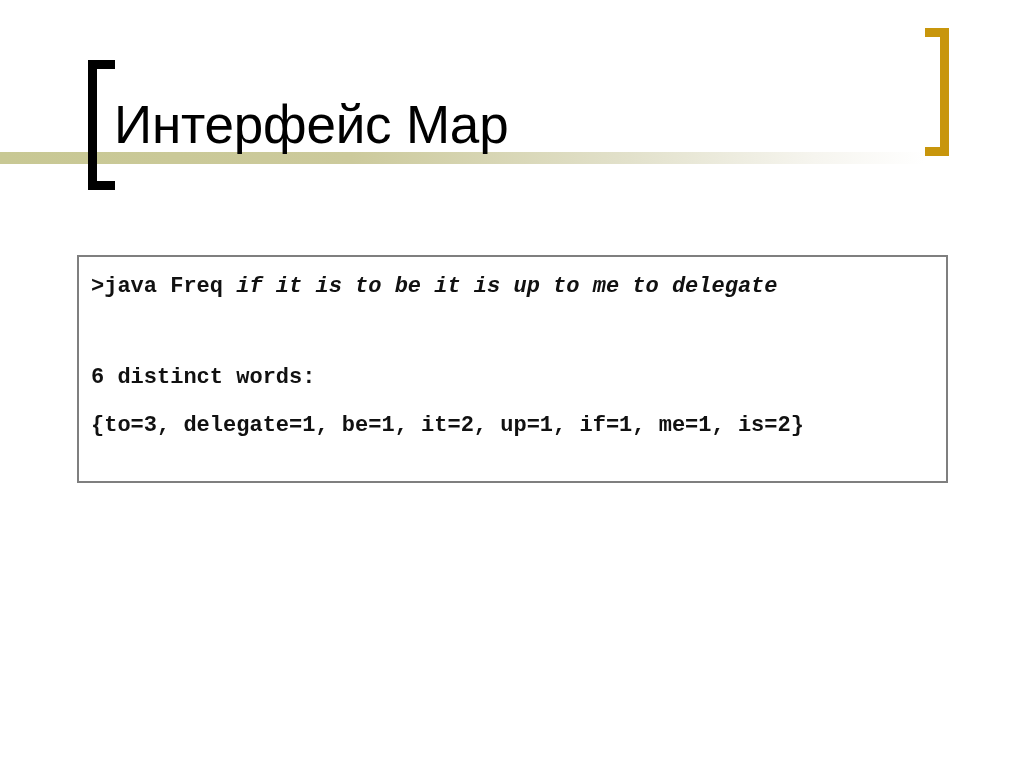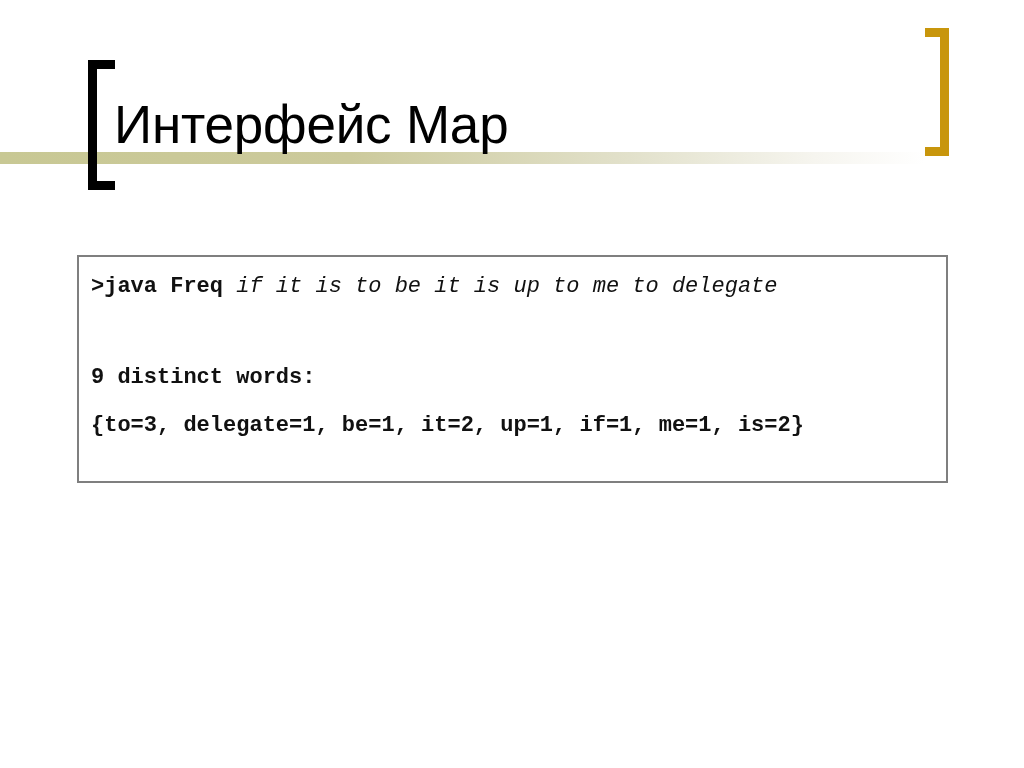--- a/index.html
+++ b/index.html
@@ -102,21 +102,21 @@
   .code-line.bold {
     font-weight: 700;
   }
 
   .code-line.regular {
     font-weight: 700;
   }
 
   .code-line .arg {
     font-style: italic;
-    font-weight: 400;
+    font-weight: 700;
   }
 
   .code-spacer {
     height: 43px;
   }
 
   .line-distinct {
     margin-top: 0px;
   }
 </style>
@@ -133,20 +133,20 @@
 
   <div class="slide-title">Интерфейс Map</div>
 
   <div class="code-box">
     <div class="code-inner">
 
       <div class="code-line bold"><span>&gt;java Freq </span><span class="arg">if it is to be it is up to me to delegate</span></div>
 
       <div class="code-spacer"></div>
 
-      <div class="code-line regular line-distinct">9 distinct words:</div>
+      <div class="code-line regular line-distinct">6 distinct words:</div>
 
       <div class="code-line bold">{to=3, delegate=1, be=1, it=2, up=1, if=1, me=1, is=2}</div>
 
     </div>
   </div>
 
 </div>
 
 </body></html>

